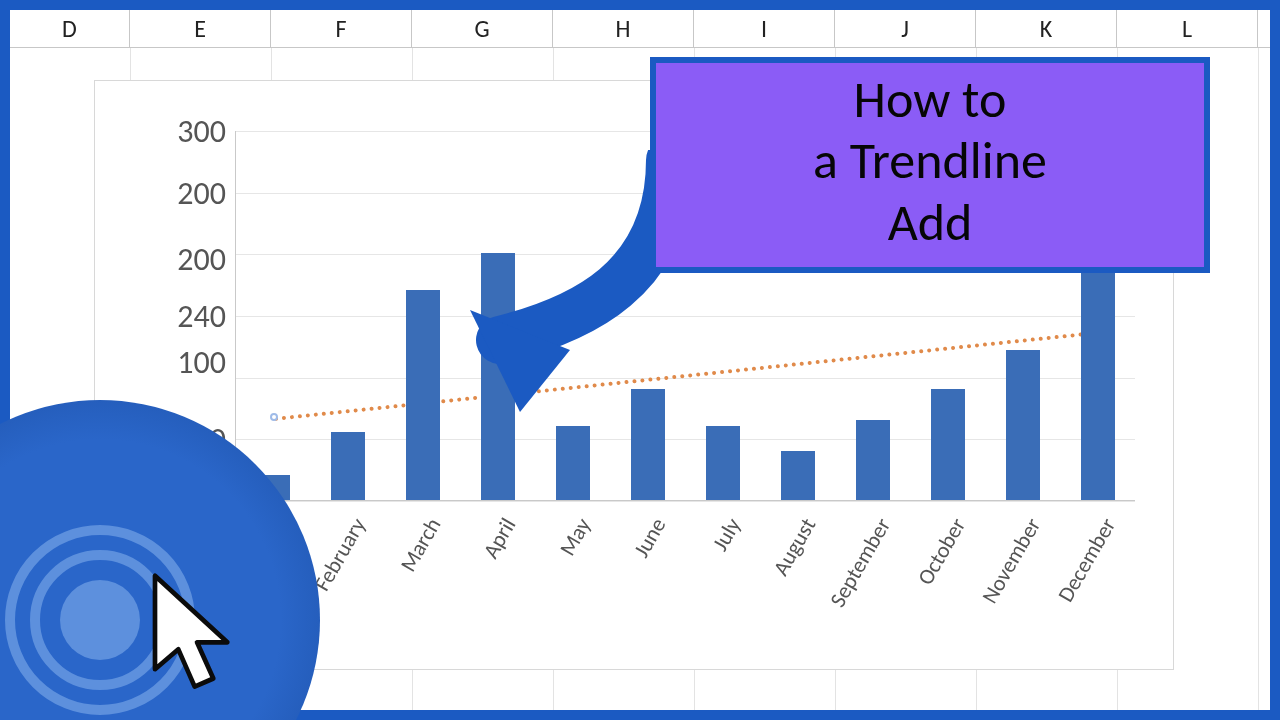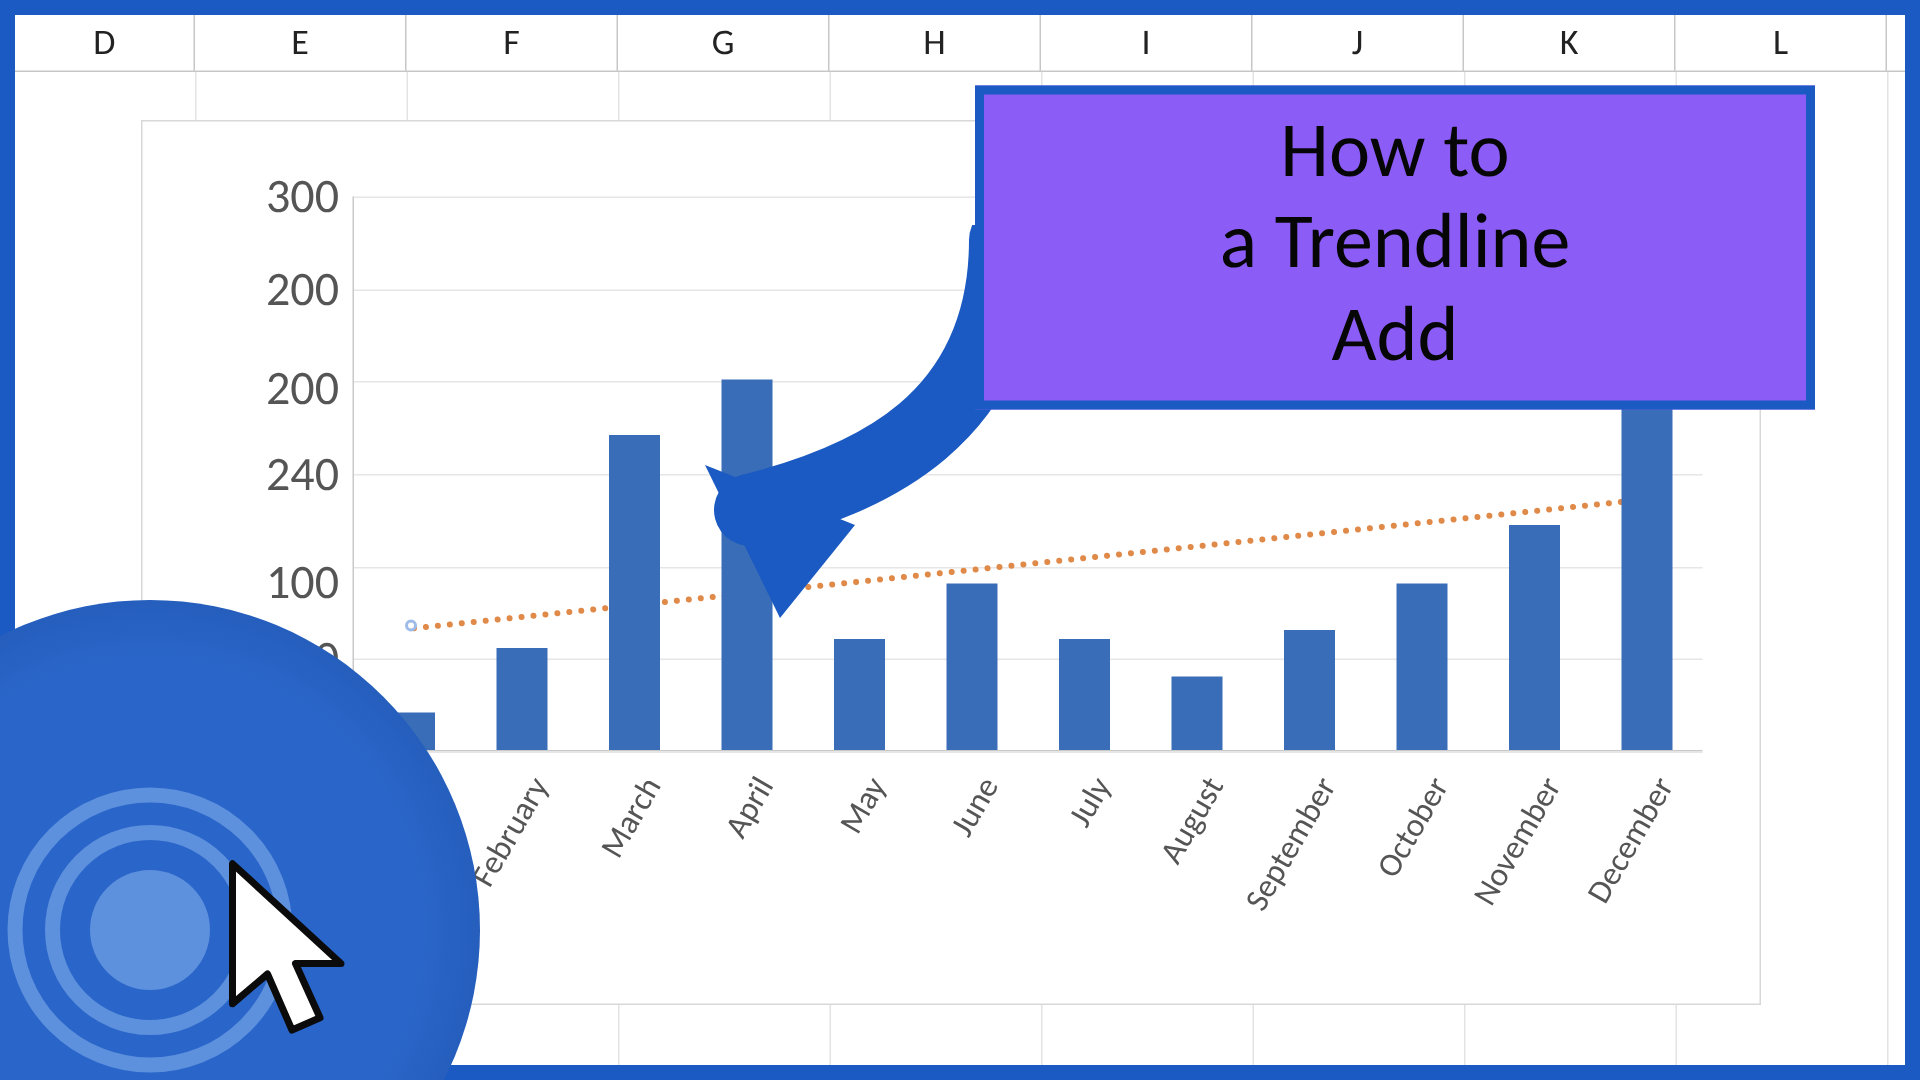--- a/index.html
+++ b/index.html
@@ -200,21 +200,21 @@
 
   <div class="chart-object">
     <div class="plot-area">
 
       <div id="ygrid">
           <div class="gridline" style="top: 370px;"></div>
           <div class="ytick" style="top: 370px;">0</div>
           <div class="gridline" style="top: 308.333px;"></div>
           <div class="ytick" style="top: 308.333px;">50</div>
           <div class="gridline" style="top: 246.667px;"></div>
-          <div class="ytick" style="top: 257px;">100</div>
+          <div class="ytick" style="top: 231px;">100</div>
           <div class="gridline" style="top: 185px;"></div>
           <div class="ytick" style="top: 185px;">240</div>
           <div class="gridline" style="top: 123.333px;"></div>
           <div class="ytick" style="top: 128px;">200</div>
           <div class="gridline" style="top: 61.6667px;"></div>
           <div class="ytick" style="top: 61.6667px;">200</div>
           <div class="gridline" style="top: 0px;"></div>
           <div class="ytick" style="top: 0px;">300</div>
         </div>
 

